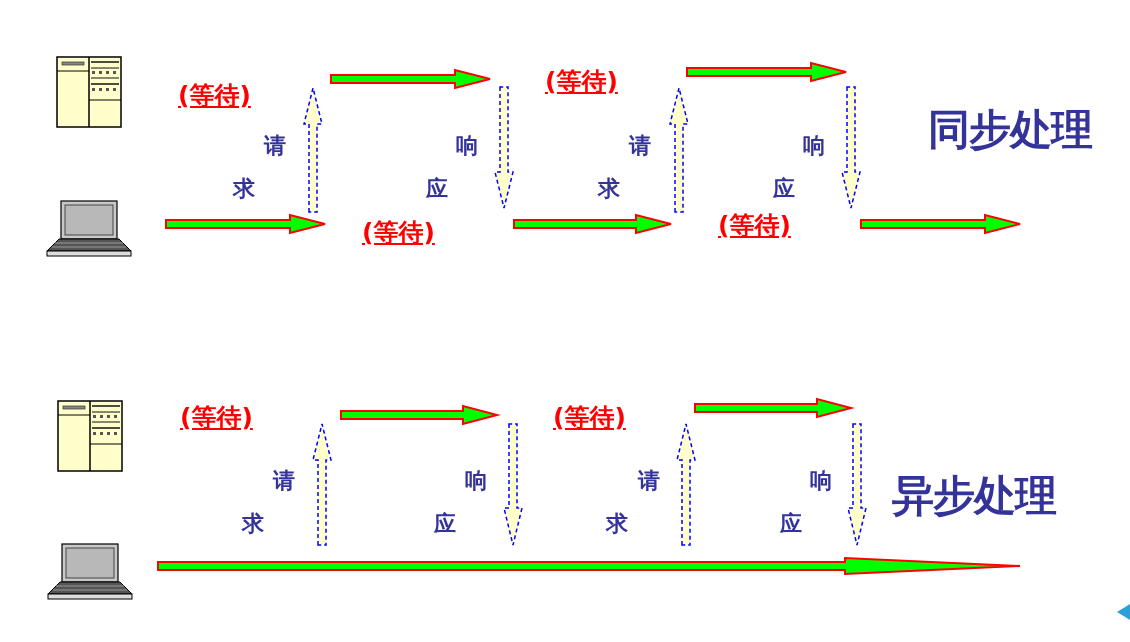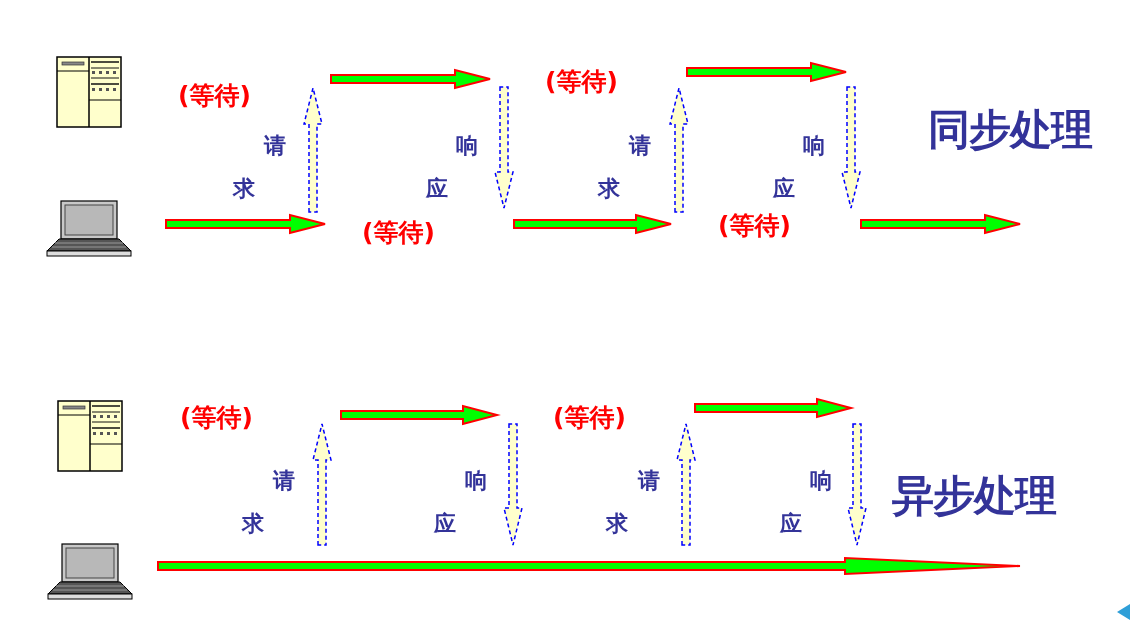--- a/index.html
+++ b/index.html
@@ -1,19 +1,19 @@
 <!DOCTYPE html>
 <html><head>
 <meta charset="utf-8">
 <style>
   html, body { margin:0; padding:0; background:#ffffff; }
   body { width:1130px; height:642px; position:relative; overflow:hidden;
          font-family:"DejaVu Sans", "Liberation Sans", sans-serif; }
   .abs { position:absolute; }
-  .wait { color:#ff0000; font-weight:bold; font-size:25px; letter-spacing:0px; line-height:28px; white-space:nowrap; }
+  .wait { color:#ff0000; font-weight:bold; font-size:25px; letter-spacing:0px; line-height:28px; white-space:nowrap;text-decoration:underline; }
   .lbl { color:#333399; font-weight:bold; font-size:22px; line-height:24px; }
   .title { color:#333399; font-weight:bold; font-size:42px; line-height:48px; white-space:nowrap; letter-spacing:-1px; }
   svg.layer { position:absolute; left:0; top:0; }
   .nav { position:absolute; left:1117px; top:604px; width:0; height:0;
          border-top:8px solid transparent; border-bottom:8px solid transparent;
          border-right:13px solid #2f9fd8; }
 </style>
 </head>
 <body>
 

